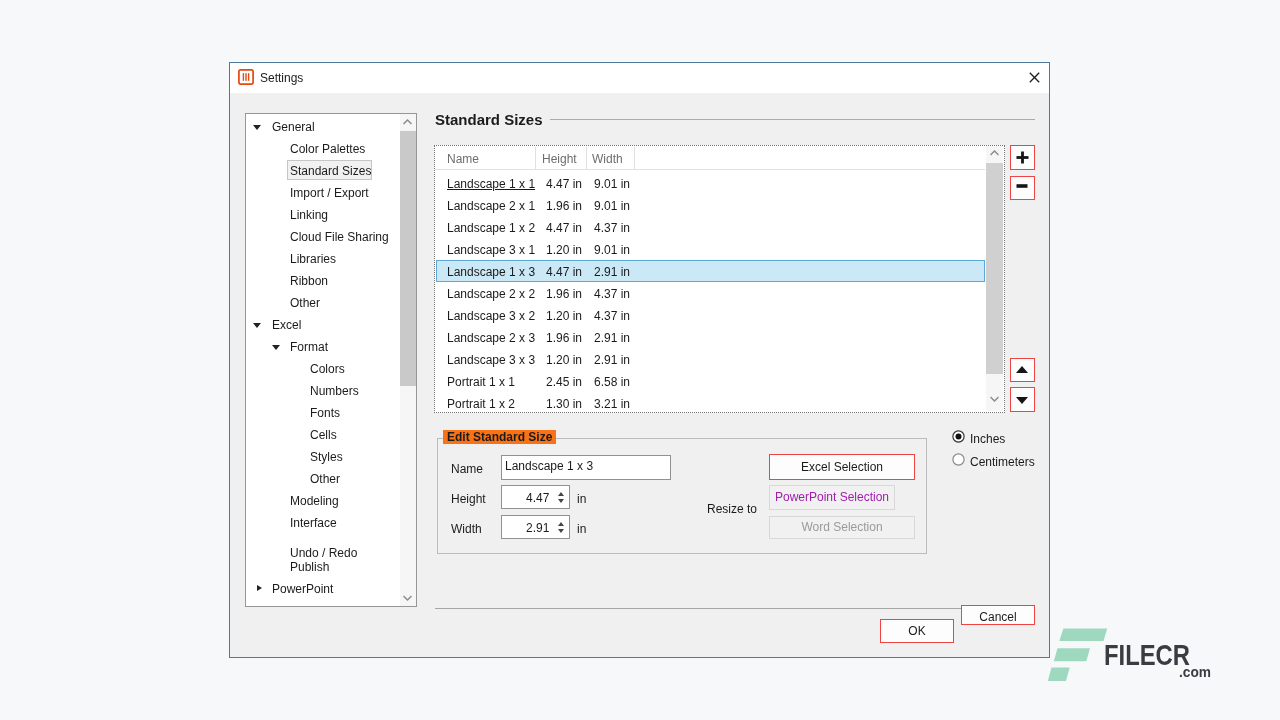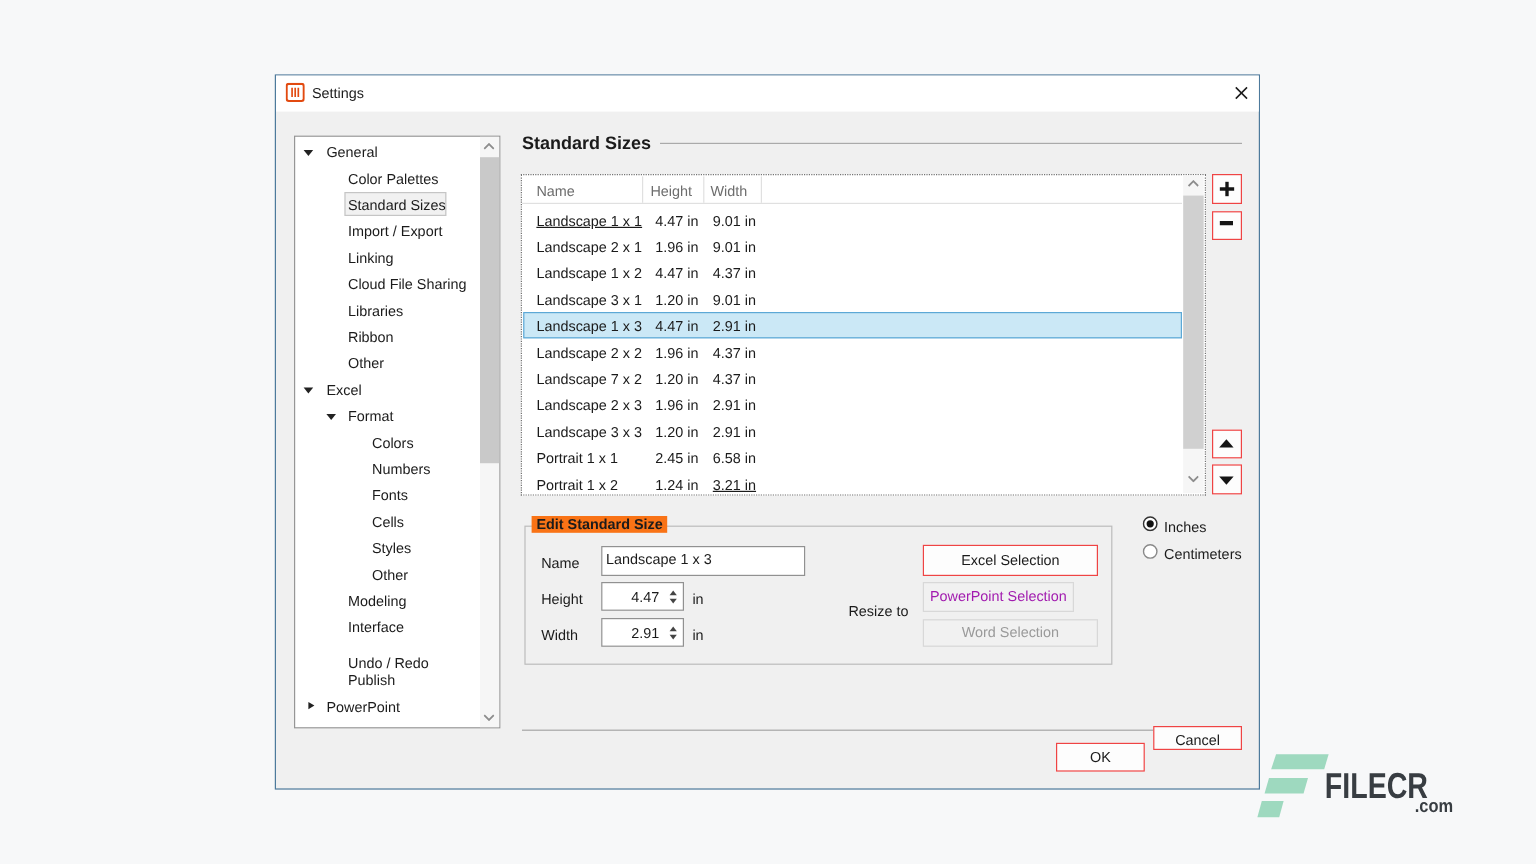--- a/index.html
+++ b/index.html
@@ -83,35 +83,35 @@
 <div class="ab t12" style="left:594px;top:219px;">4.37 in</div>
 <div class="ab t12" style="left:447px;top:241px;">Landscape 3 x 1</div>
 <div class="ab t12" style="left:546px;top:241px;">1.20 in</div>
 <div class="ab t12" style="left:594px;top:241px;">9.01 in</div>
 <div class="ab t12" style="left:447px;top:263px;">Landscape 1 x 3</div>
 <div class="ab t12" style="left:546px;top:263px;">4.47 in</div>
 <div class="ab t12" style="left:594px;top:263px;">2.91 in</div>
 <div class="ab t12" style="left:447px;top:285px;">Landscape 2 x 2</div>
 <div class="ab t12" style="left:546px;top:285px;">1.96 in</div>
 <div class="ab t12" style="left:594px;top:285px;">4.37 in</div>
-<div class="ab t12" style="left:447px;top:307px;">Landscape 7 x 2</div>
+<div class="ab t12" style="left:447px;top:307px;">Landscape 3 x 2</div>
 <div class="ab t12" style="left:546px;top:307px;">1.20 in</div>
 <div class="ab t12" style="left:594px;top:307px;">4.37 in</div>
 <div class="ab t12" style="left:447px;top:329px;">Landscape 2 x 3</div>
 <div class="ab t12" style="left:546px;top:329px;">1.96 in</div>
 <div class="ab t12" style="left:594px;top:329px;">2.91 in</div>
 <div class="ab t12" style="left:447px;top:351px;">Landscape 3 x 3</div>
 <div class="ab t12" style="left:546px;top:351px;">1.20 in</div>
 <div class="ab t12" style="left:594px;top:351px;">2.91 in</div>
 <div class="ab t12" style="left:447px;top:373px;">Portrait 1 x 1</div>
 <div class="ab t12" style="left:546px;top:373px;">2.45 in</div>
 <div class="ab t12" style="left:594px;top:373px;">6.58 in</div>
 <div class="ab t12" style="left:447px;top:395px;">Portrait 1 x 2</div>
-<div class="ab t12" style="left:546px;top:395px;">1.24 in</div>
-<div class="ab t12" style="left:594px;top:395px;text-decoration:underline;">3.21 in</div>
+<div class="ab t12" style="left:546px;top:395px;">1.30 in</div>
+<div class="ab t12" style="left:594px;top:395px;">3.21 in</div>
 <div class="ab" style="left:986px;top:146px;width:17px;height:265px;background:#f6f6f6;"></div>
 <div class="ab" style="left:986px;top:163px;width:17px;height:211px;background:#d0d0d0;"></div>
 <svg class="ab" style="left:990px;top:150px;" width="9" height="6" viewBox="0 0 9 6">
     <polyline points="0.5,5 4.5,1 8.5,5" class="chev"></polyline>
   </svg>
 <svg class="ab" style="left:990px;top:396px;" width="9" height="6" viewBox="0 0 9 6">
     <polyline points="0.5,1 4.5,5 8.5,1" class="chev"></polyline>
   </svg>
 <div class="ab btn" style="left:1010px;top:145px;width:25px;height:25px;"></div>
 <svg class="ab" style="left:1016px;top:151px;" width="13" height="13" viewBox="0 0 13 13">

